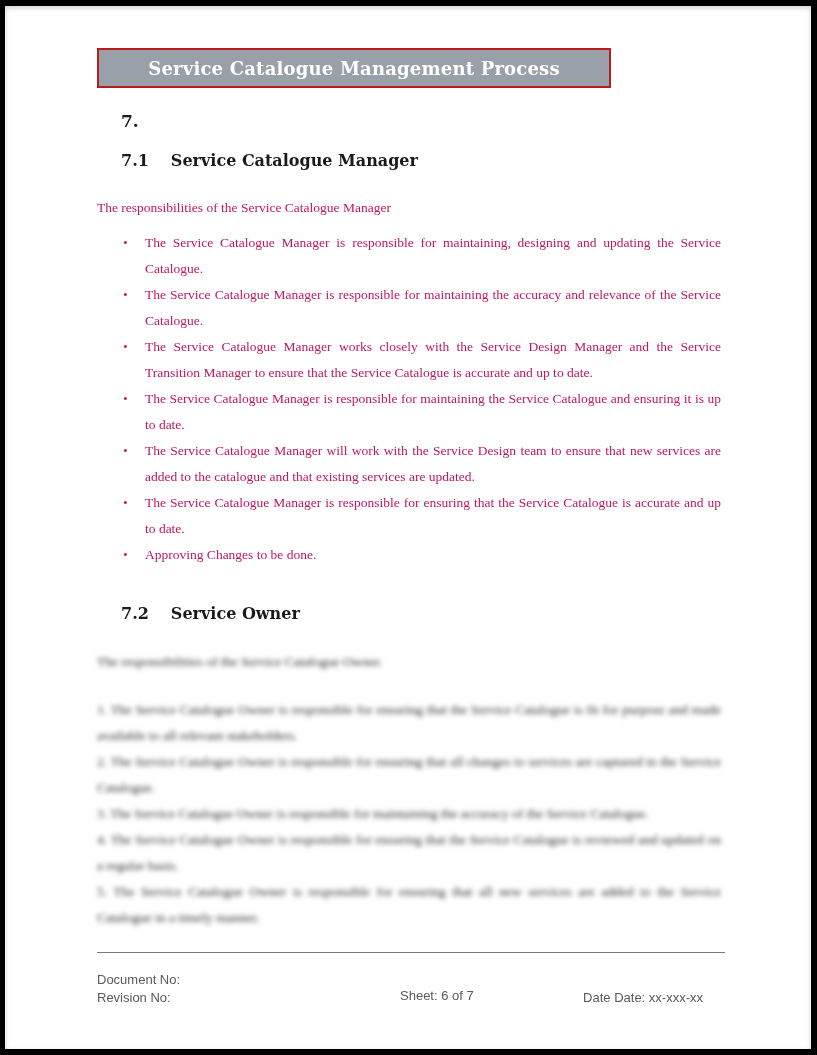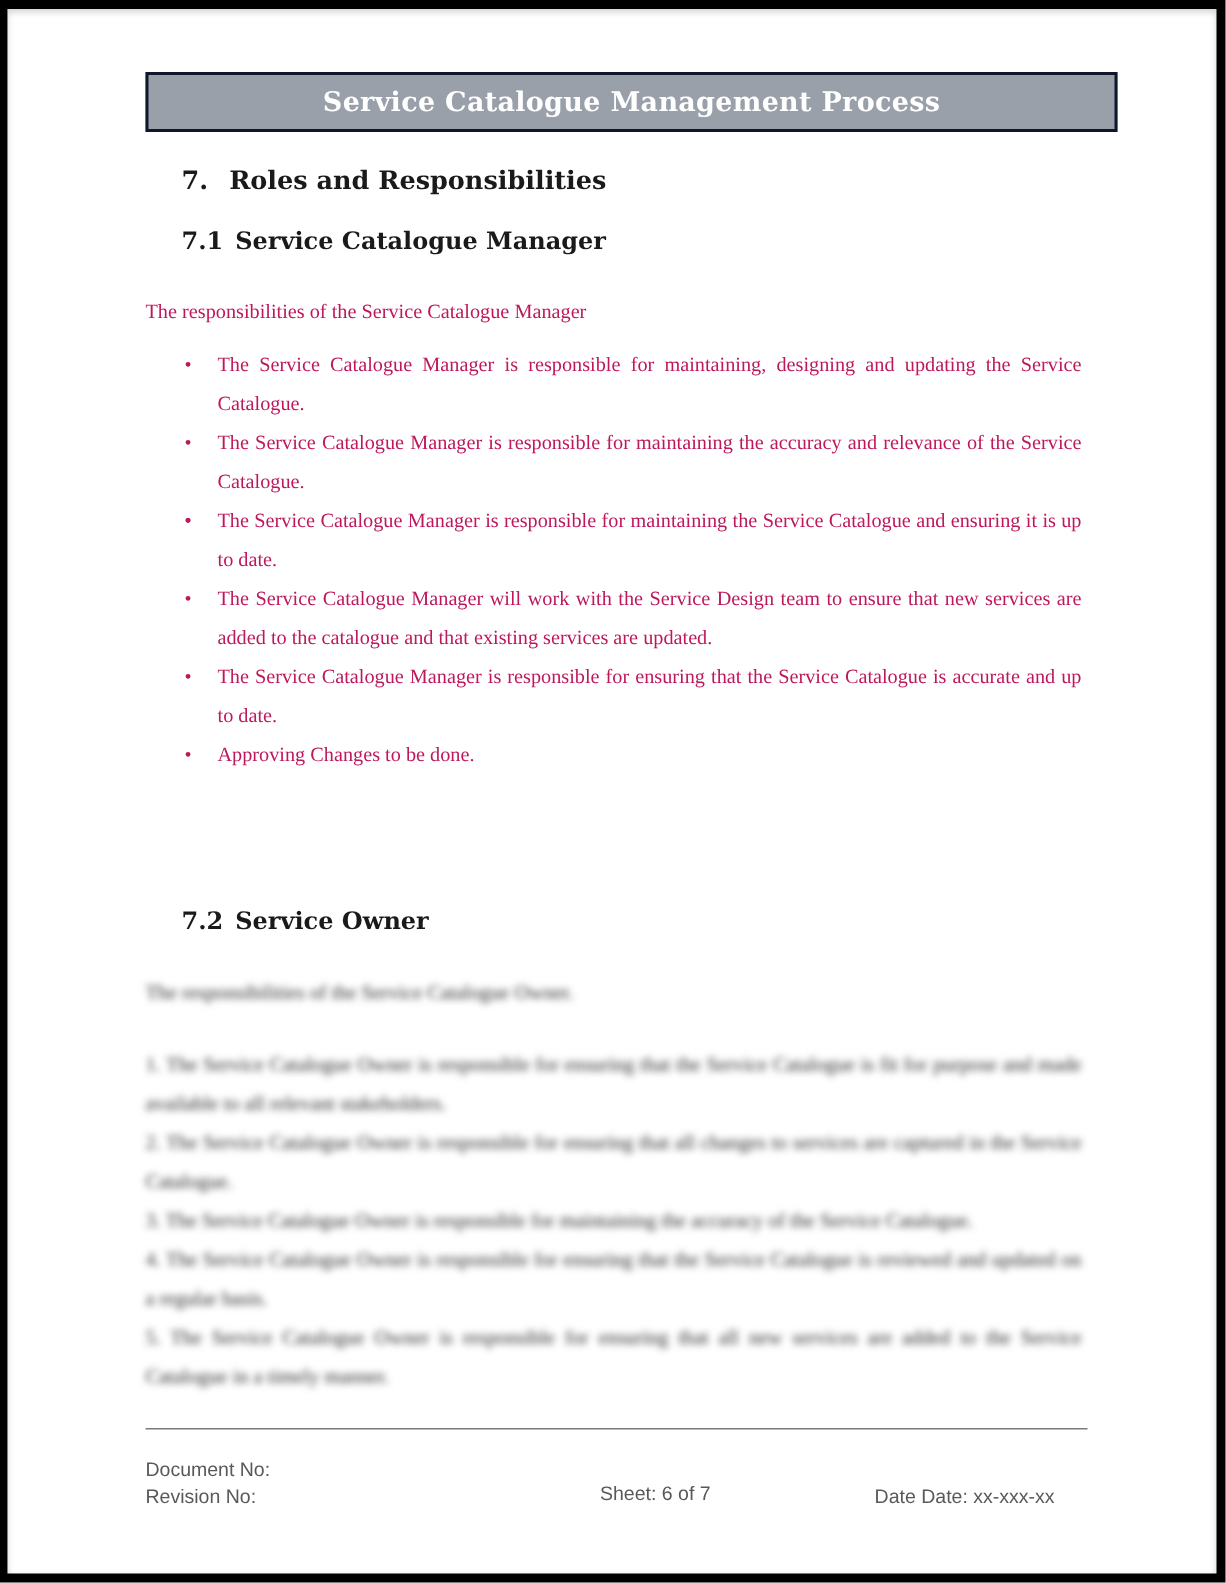--- a/index.html
+++ b/index.html
@@ -12,23 +12,23 @@
   }
   .page {
     position: absolute;
     top: 6px; left: 5px; right: 6px; bottom: 6px;
     background: #ffffff;
     box-shadow: inset 0 2px 5px rgba(0,0,0,0.18);
   }
   .title-bar {
     position: absolute;
     left: 92px; top: 42px;
-    width: 648px; height: 40px;
+    width: 514px; height: 40px;
     background: #9aa0aa;
-    border: 2px solid #0f172a;
+    border: 2px solid #b91c1c;
     display: flex;
     align-items: center;
     justify-content: center;
   }
   .title-bar .title-text {
     font-family: "DejaVu Serif", serif;
     font-weight: bold;
     font-size: 18px;
     color: #ffffff;
     letter-spacing: 0.2px;
@@ -39,21 +39,21 @@
     font-family: "DejaVu Serif", serif;
     font-weight: bold;
     color: #1a1a1a;
     white-space: nowrap;
   }
   .h-roles { left: 116px; top: 105px; font-size: 17px; }
   .h-roles .sec-num { margin-right: 14px; }
   .h-sub { font-size: 16px; }
   .h-71 { left: 116px; top: 145px; }
   .h-72 { left: 116px; top: 598px; align-items: center; }
-  .h-sub .sec-num { margin-right: 8px; }
+  .h-sub .sec-num { margin-right: 22px; }
   .body-text {
     position: absolute;
     left: 92px;
     width: 624px;
     font-size: 13.5px;
     line-height: 26px;
     color: #be185d;
   }
   .intro-manager { top: 189px; }
   .bullet-list { top: 224px; list-style: none; }
@@ -92,34 +92,33 @@
 <body>
 
 <div class="page">
 
   <div class="title-bar">
     <span class="title-text">Service Catalogue Management Process</span>
   </div>
 
   <div class="h-section h-roles">
     <span class="sec-num">7.</span>
-    <span>Roles and Responsibilities</span>
   </div>
 
   <div class="h-section h-sub h-71">
     <span class="sec-num">7.1</span>
     <span>Service Catalogue Manager</span>
   </div>
 
   <p class="body-text intro-manager">The responsibilities of the Service Catalogue Manager</p>
 
   <ul class="body-text bullet-list">
     <li><span class="bullet-glyph">•</span><span>The Service Catalogue Manager is responsible for maintaining, designing and updating the Service Catalogue.</span></li>
     <li><span class="bullet-glyph">•</span><span>The Service Catalogue Manager is responsible for maintaining the accuracy and relevance of the Service Catalogue.</span></li>
-    <li><span class="bullet-glyph">•</span></li>
+    <li><span class="bullet-glyph">•</span><span>The Service Catalogue Manager works closely with the Service Design Manager and the Service Transition Manager to ensure that the Service Catalogue is accurate and up to date.</span></li>
     <li><span class="bullet-glyph">•</span><span>The Service Catalogue Manager is responsible for maintaining the Service Catalogue and ensuring it is up to date.</span></li>
     <li><span class="bullet-glyph">•</span><span>The Service Catalogue Manager will work with the Service Design team to ensure that new services are added to the catalogue and that existing services are updated.</span></li>
     <li><span class="bullet-glyph">•</span><span>The Service Catalogue Manager is responsible for ensuring that the Service Catalogue is accurate and up to date.</span></li>
     <li><span class="bullet-glyph">•</span><span>Approving Changes to be done.</span></li>
   </ul>
 
   <div class="h-section h-sub h-72">
     <span class="sec-num">7.2</span>
     <span>Service Owner</span>
   </div>

